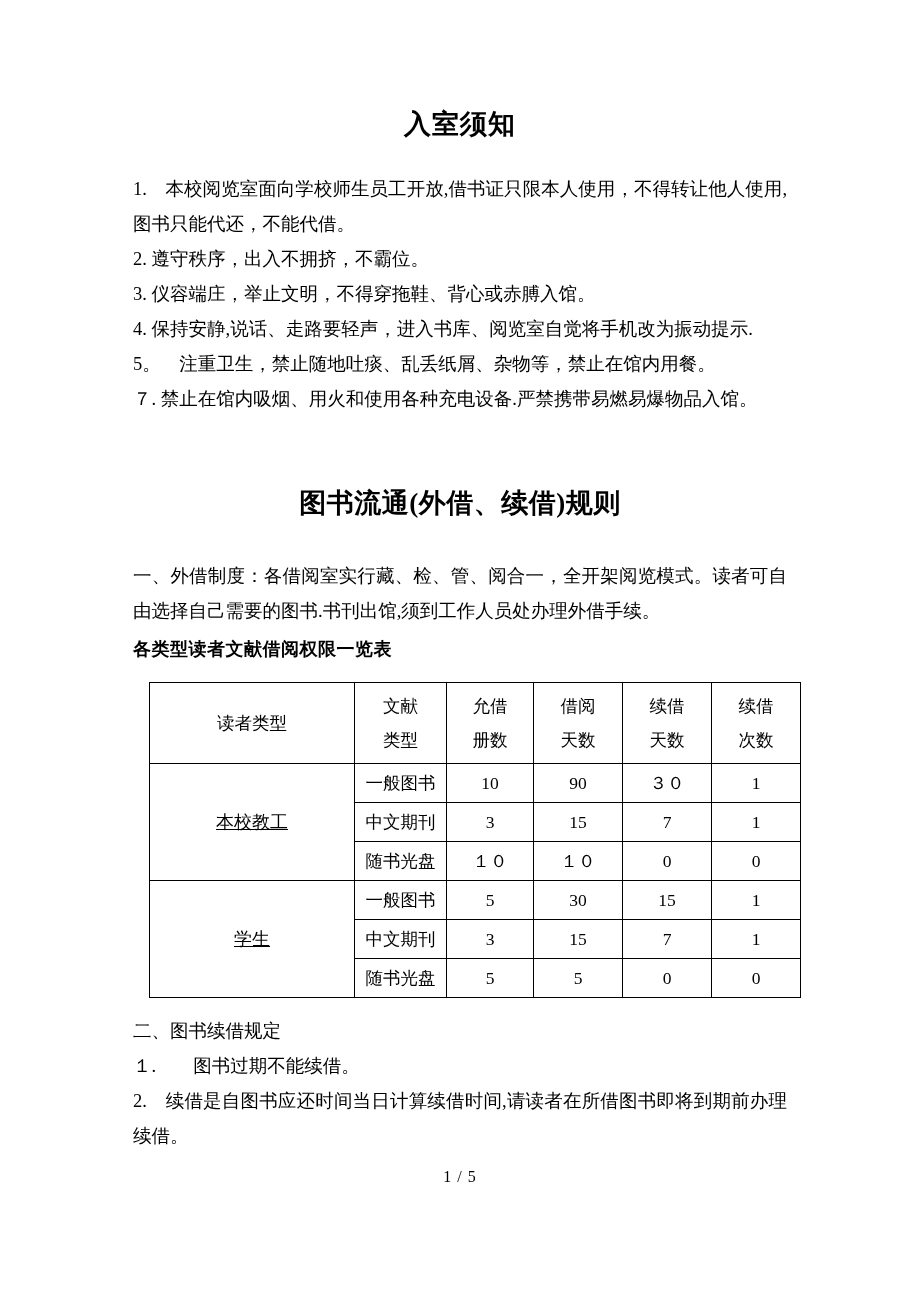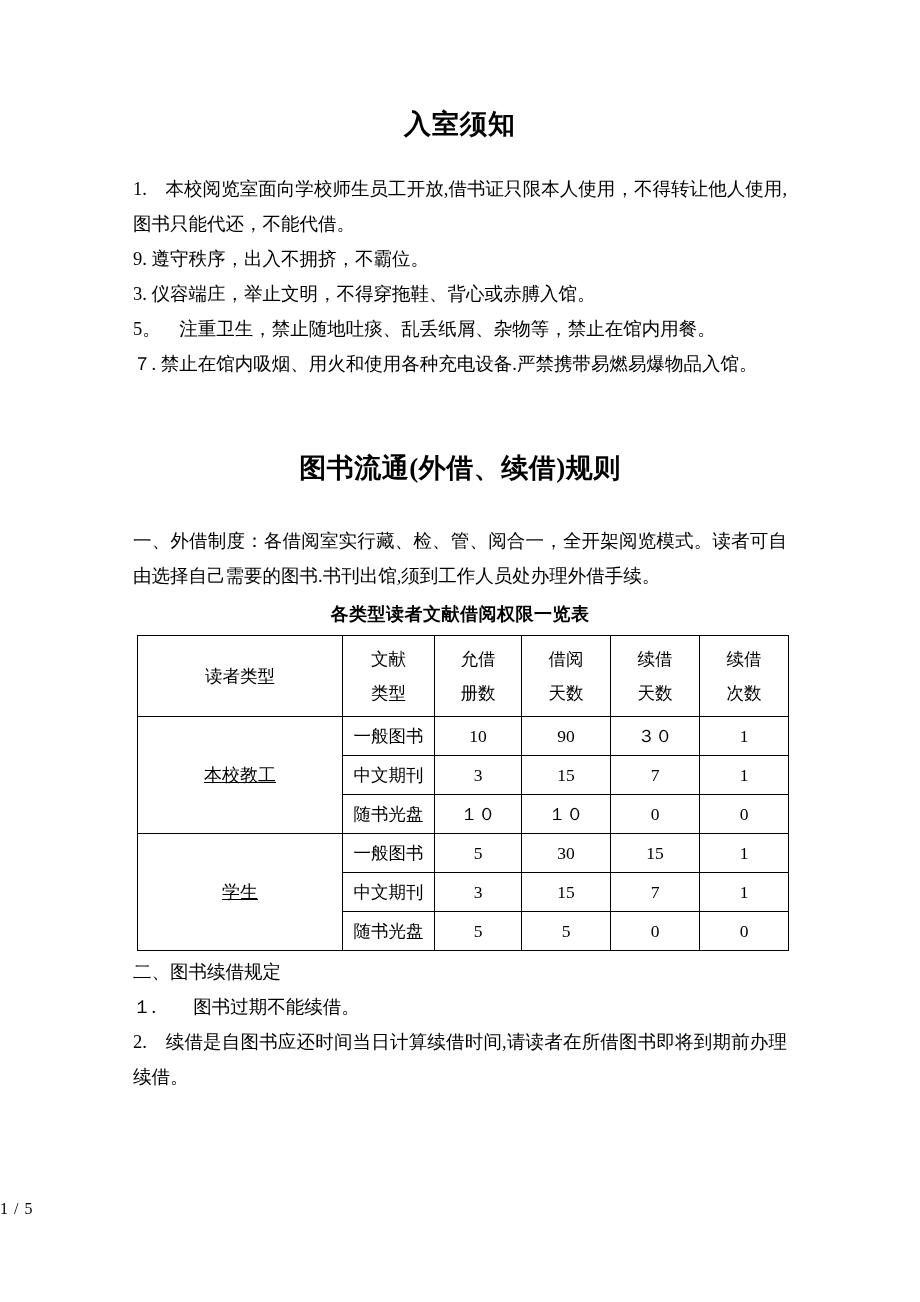--- a/index.html
+++ b/index.html
@@ -60,33 +60,33 @@
     padding-top: 62px;
     line-height: 1.25;
     letter-spacing: 0.5px;
   }
 
   .intro-block {
     margin-top: 38px;
   }
 
   .table-caption {
-    text-align: center;
+    text-align: left;
     font-weight: bold;
     font-size: 18px;
     margin: 0;
     padding-top: 8px;
     padding-bottom: 5px;
     letter-spacing: 0.5px;
   }
 
   table.perm {
     border-collapse: collapse;
     width: 651px;
-    margin: 4px;
+    margin: 16px;
     table-layout: fixed;
   }
   table.perm td {
     border: 1px solid #000000;
     text-align: center;
     vertical-align: middle;
     font-size: 17.5px;
     padding: 0;
     line-height: 30px;
   }
@@ -111,39 +111,40 @@
   .col-rdays  { width: 89px;  }
   .col-rtimes { width: 89px;  }
 
   .after-table {
     margin-top: 4px;
   }
 
   .footer {
     position: absolute;
     left: 0;
-    top: 1200px;
+    top: 1168px;
     width: 920px;
-    text-align: left;
+    text-align: center;
     font-size: 16px;
     letter-spacing: 1px;
   }
 </style>
 </head>
 <body>
 
 <div class="page">
   <div class="content">
 
     <h1 class="doc-title">入室须知</h1>
 
     <div class="list-block">
       <p class="para">1.　本校阅览室面向学校师生员工开放,借书证只限本人使用，不得转让他人使用,图书只能代还，不能代借。</p>
-      <p class="para">9. 遵守秩序，出入不拥挤，不霸位。</p>
+      <p class="para">2. 遵守秩序，出入不拥挤，不霸位。</p>
       <p class="para">3. 仪容端庄，举止文明，不得穿拖鞋、背心或赤膊入馆。</p>
+      <p class="para">4. 保持安静,说话、走路要轻声，进入书库、阅览室自觉将手机改为振动提示.</p>
       <p class="para">5。　注重卫生，禁止随地吐痰、乱丢纸屑、杂物等，禁止在馆内用餐。</p>
       <p class="para">７. 禁止在馆内吸烟、用火和使用各种充电设备.严禁携带易燃易爆物品入馆。</p>
     </div>
 
     <h2 class="section-title">图书流通(外借、续借)规则</h2>
 
     <div class="intro-block">
       <p class="para">一、外借制度：各借阅室实行藏、检、管、阅合一，全开架阅览模式。读者可自由选择自己需要的图书.书刊出馆,须到工作人员处办理外借手续。</p>
     </div>
 

